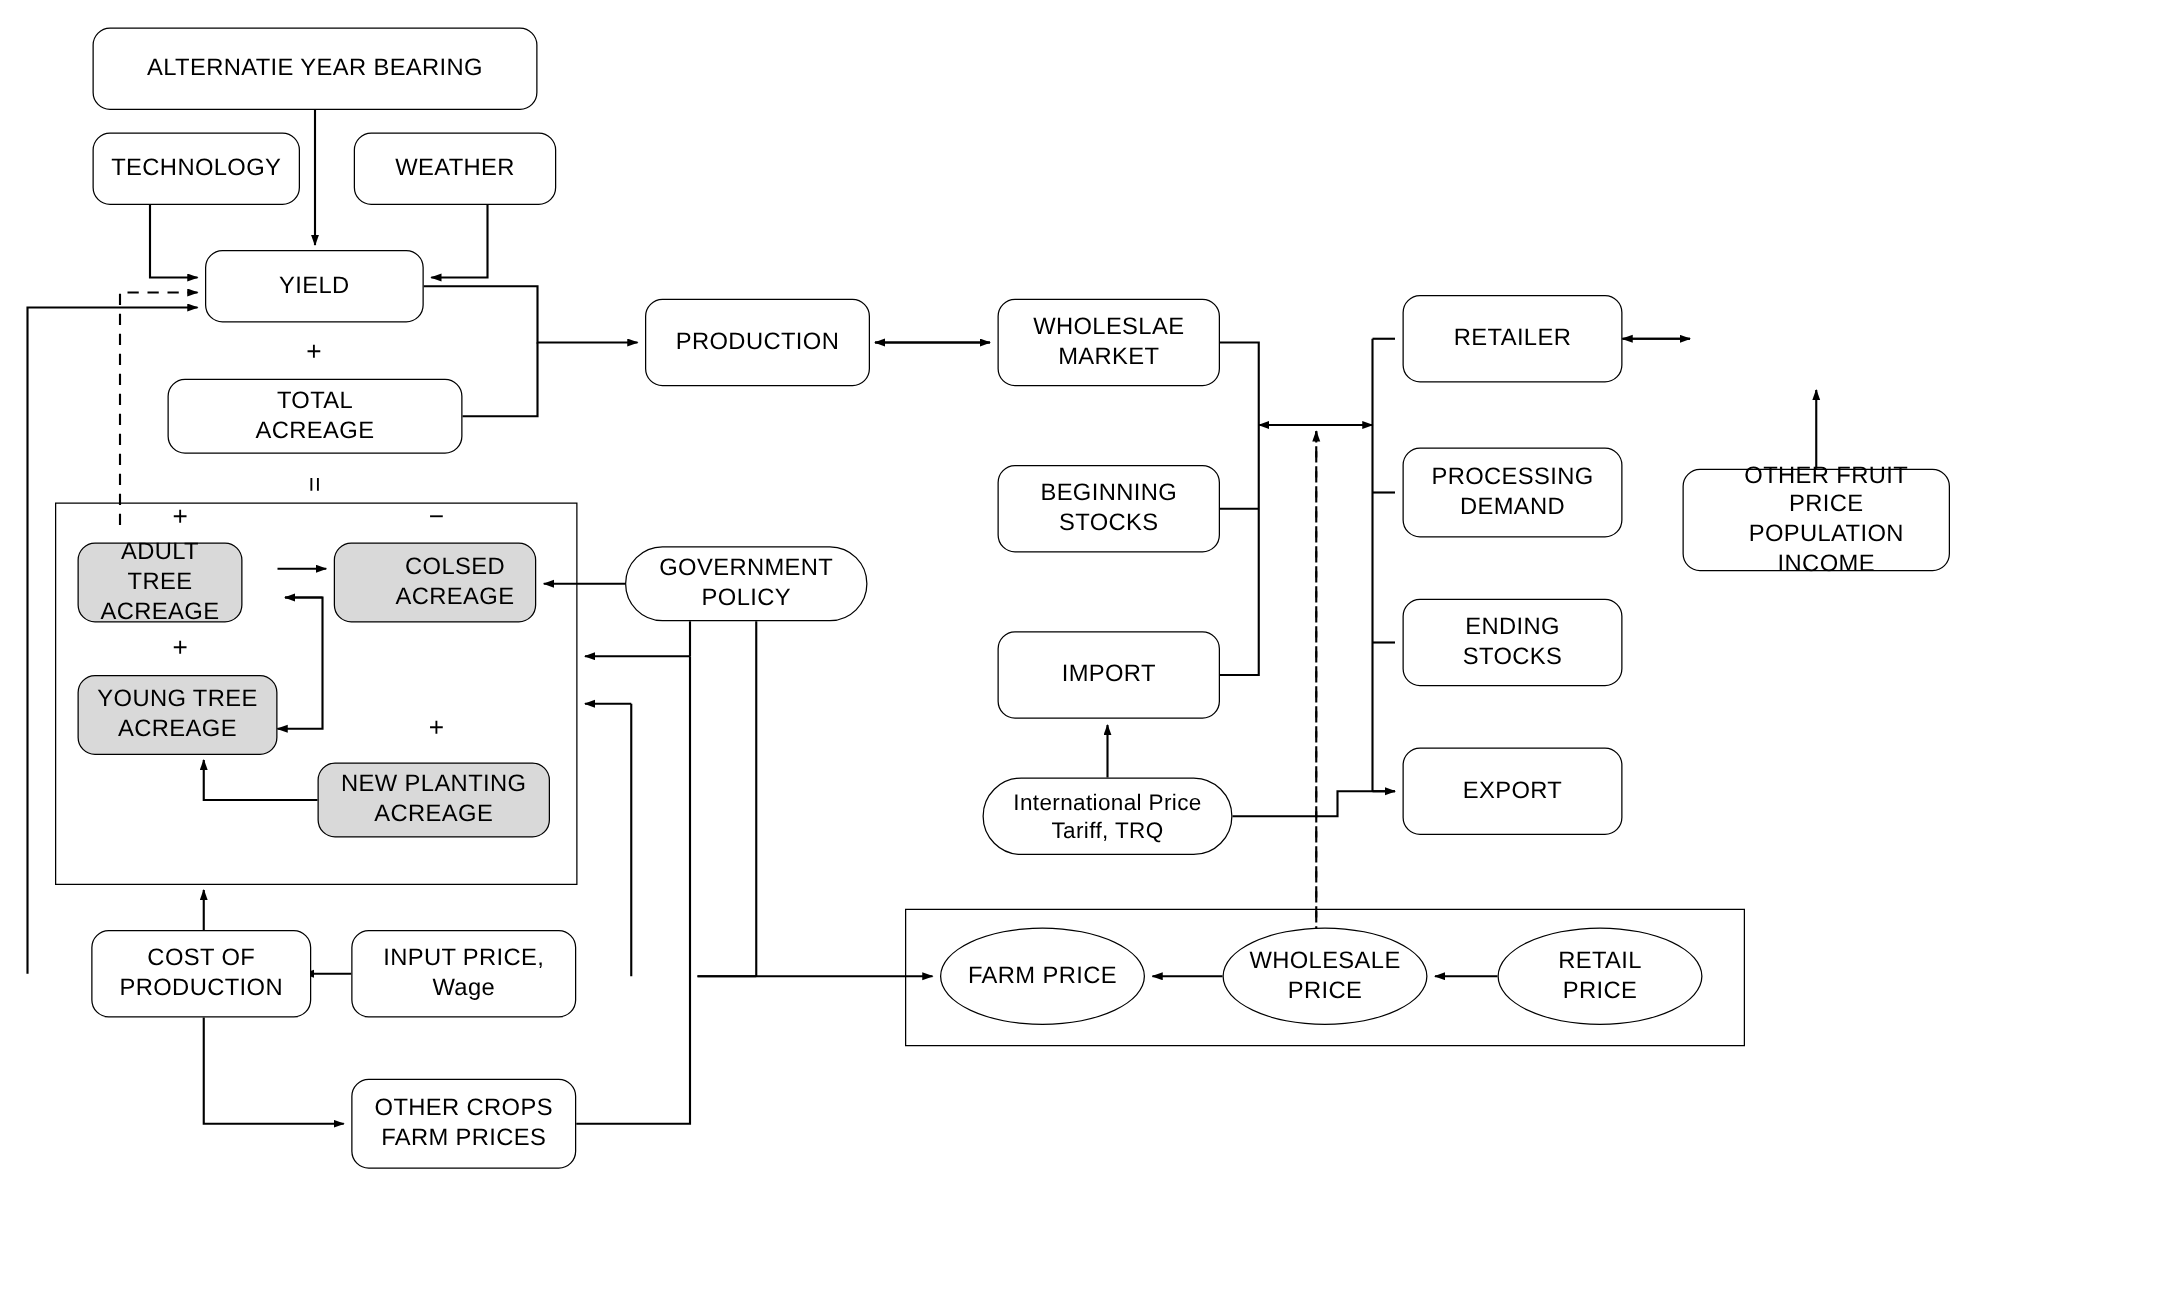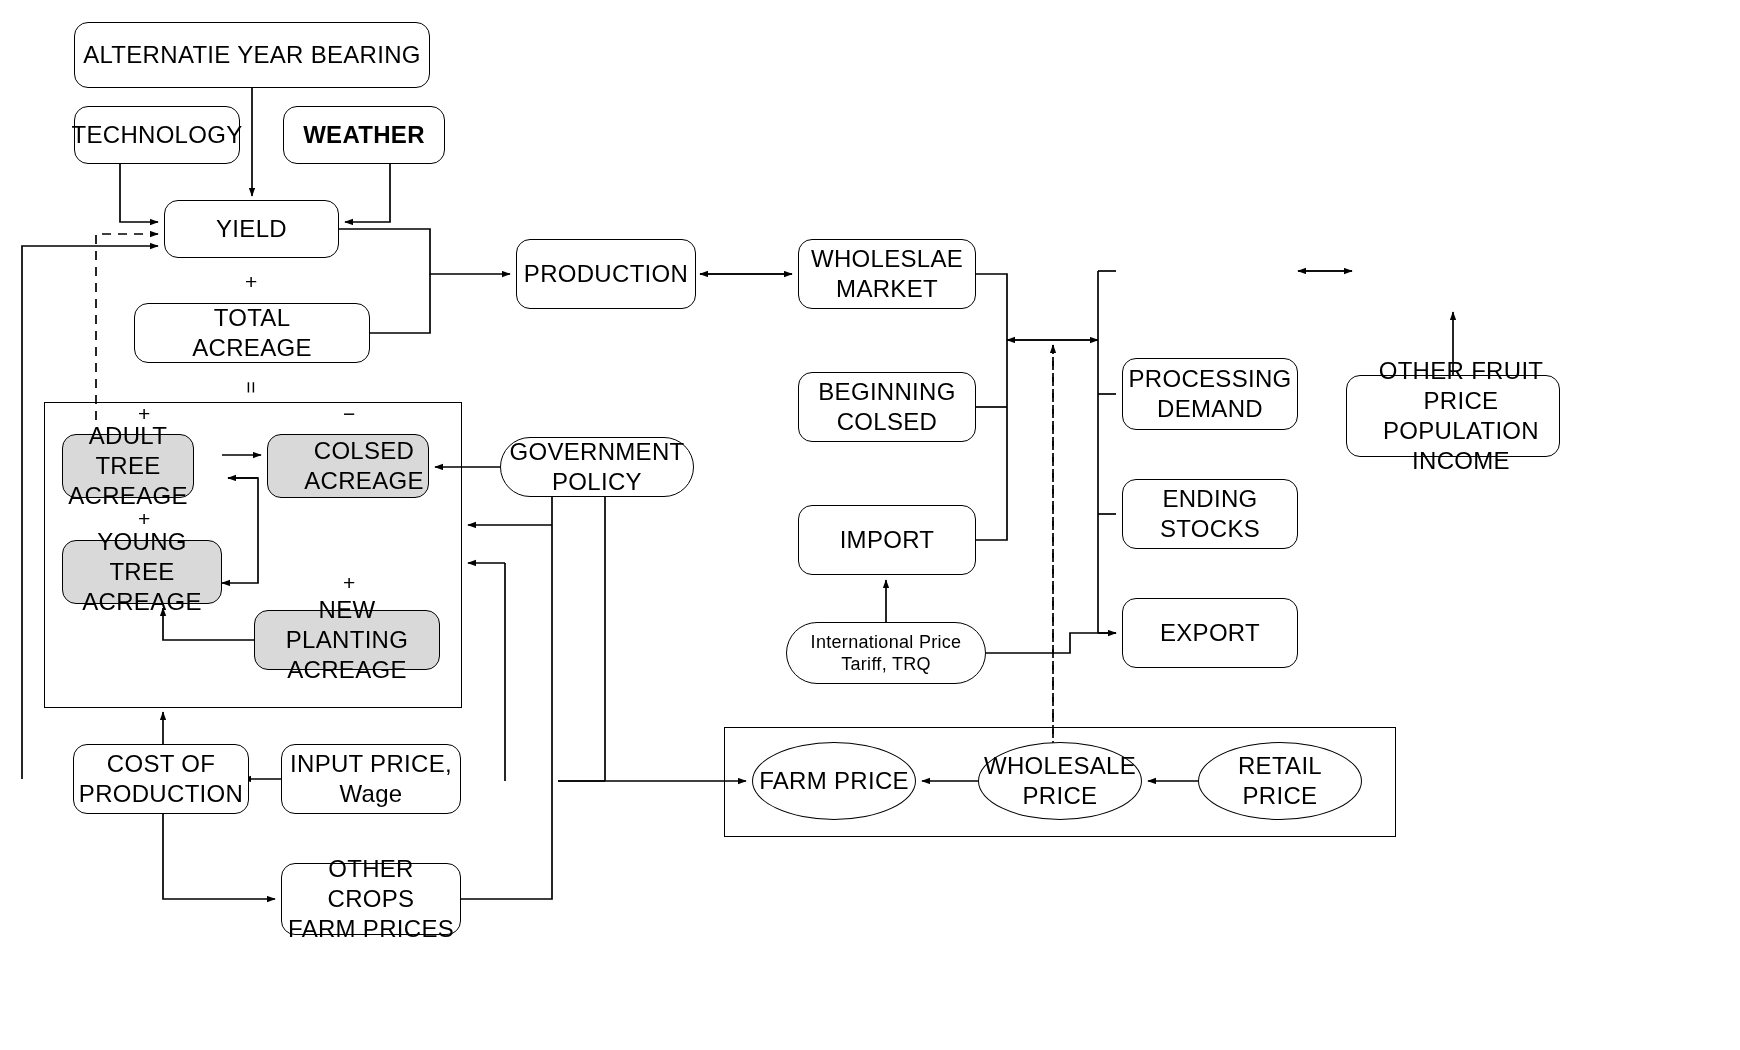--- a/index.html
+++ b/index.html
@@ -11,21 +11,21 @@
     box-sizing:border-box;
     border:1.6px solid #000;
     border-radius:14px;
     background:#ffffff;
     display:flex;
     align-items:center;
     justify-content:center;
     text-align:center;
     line-height:1.25;
     color:#000;
-    font-size:24px;
+    font-size:19px;
     letter-spacing:.3px;
     z-index:3;
   }
   .node.shaded{background:#d9d9d9;}
   .node.ellipse{border-radius:50%;}
   .node.pill{border-radius:34px;}
   .node .lbl{white-space:pre-line;padding:0 6px;}
   .group{
     position:absolute;
     box-sizing:border-box;
@@ -137,21 +137,21 @@
 
   <div class="group" style="left:44px;top:402px;width:418px;height:306px;"></div>
   <div class="group" style="left:724px;top:727px;width:672px;height:110px;"></div>
 
   <div class="node" style="left:74px;top:22px;width:356px;height:66px;">
       <span class="lbl">ALTERNATIE YEAR BEARING</span>
     </div>
   <div class="node" style="left:74px;top:106px;width:166px;height:58px;">
       <span class="lbl">TECHNOLOGY</span>
     </div>
-  <div class="node" style="left:283px;top:106px;width:162px;height:58px;font-weight:bold;">
+  <div class="node" style="left:283px;top:106px;width:162px;height:58px;">
       <span class="lbl">WEATHER</span>
     </div>
   <div class="node" style="left:164px;top:200px;width:175px;height:58px;text-align:center;">
       <span class="lbl">YIELD</span>
     </div>
   <div class="node" style="left:134px;top:303px;width:236px;height:60px;">
       <span class="lbl">TOTAL
 ACREAGE</span>
     </div>
 
@@ -192,30 +192,33 @@
 
   <div class="node" style="left:516px;top:239px;width:180px;height:70px;">
       <span class="lbl">PRODUCTION</span>
     </div>
   <div class="node" style="left:798px;top:239px;width:178px;height:70px;">
       <span class="lbl">WHOLESLAE
 MARKET</span>
     </div>
   <div class="node" style="left:798px;top:372px;width:178px;height:70px;">
       <span class="lbl">BEGINNING
-COLSED</span>
+STOCKS</span>
     </div>
   <div class="node" style="left:798px;top:505px;width:178px;height:70px;">
       <span class="lbl">IMPORT</span>
     </div>
   <div class="node pill small" style="left:786px;top:622px;width:200px;height:62px;">
       <span class="lbl">International Price
 Tariff, TRQ</span>
     </div>
 
+  <div class="node" style="left:1122px;top:236px;width:176px;height:70px;">
+      <span class="lbl">RETAILER</span>
+    </div>
   <div class="node" style="left:1122px;top:358px;width:176px;height:72px;">
       <span class="lbl">PROCESSING
 DEMAND</span>
     </div>
   <div class="node" style="left:1122px;top:479px;width:176px;height:70px;">
       <span class="lbl">ENDING
 STOCKS</span>
     </div>
   <div class="node" style="left:1122px;top:598px;width:176px;height:70px;">
       <span class="lbl">EXPORT</span>

